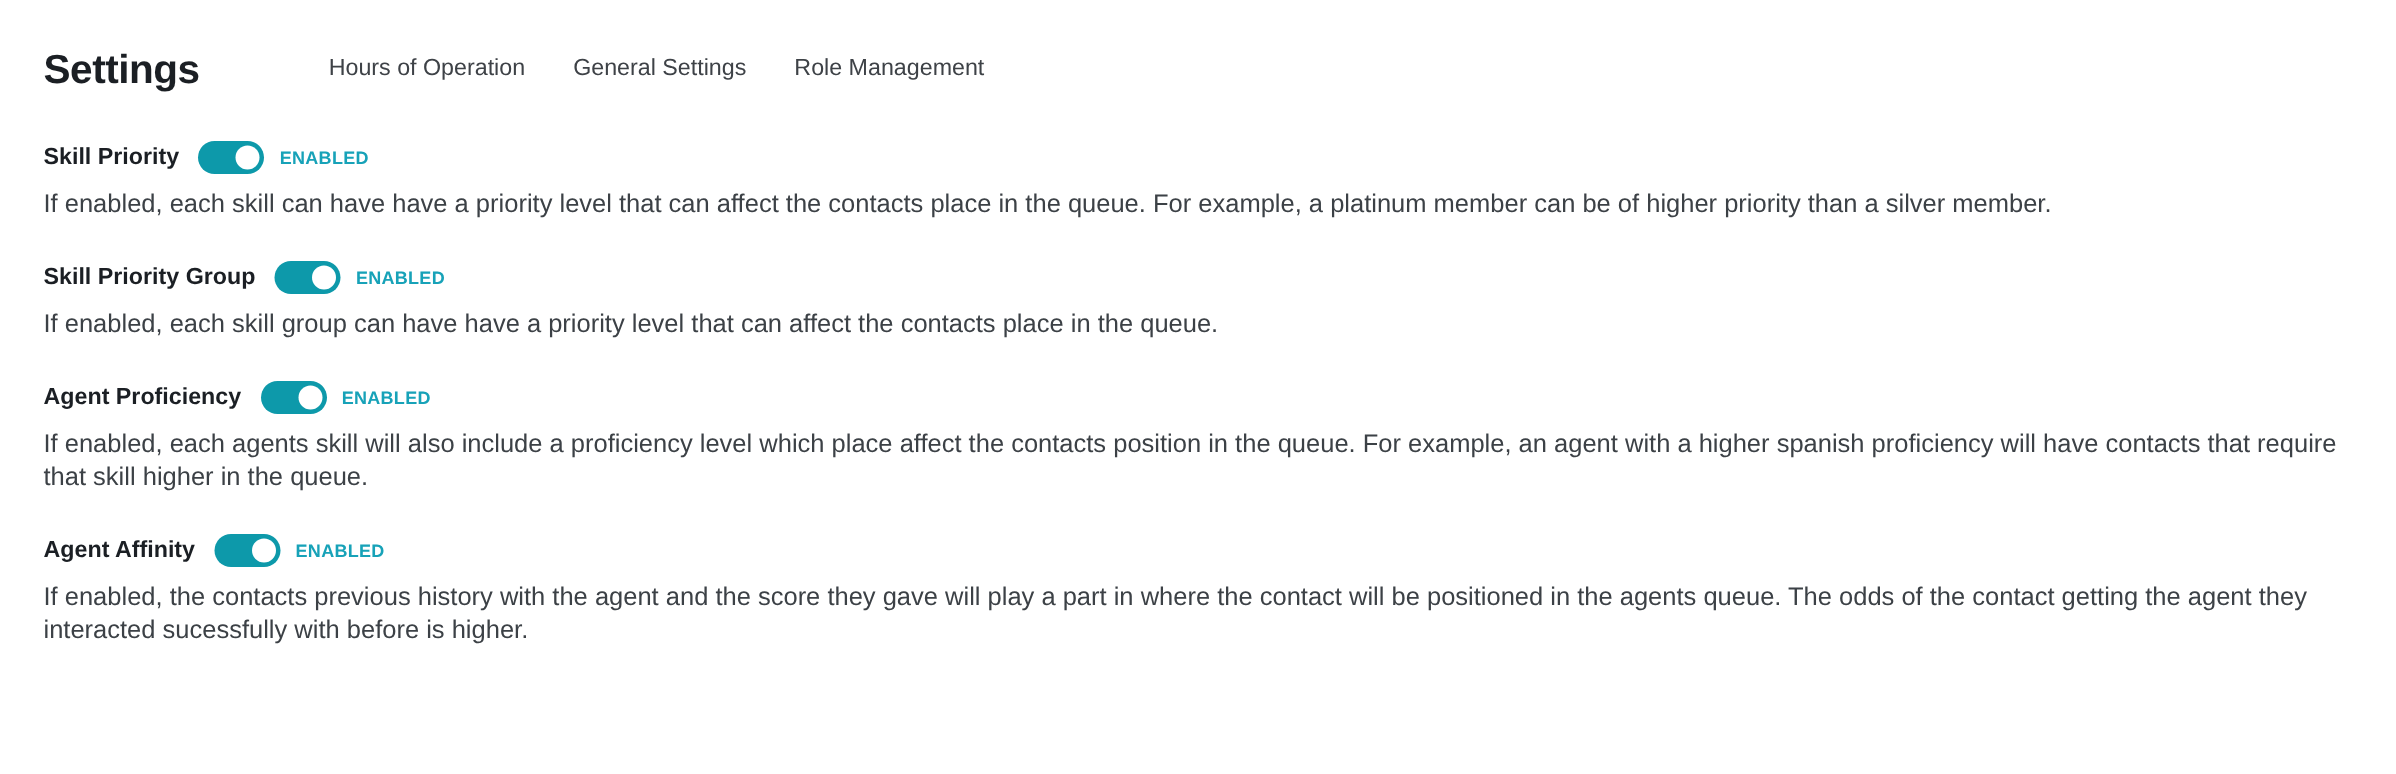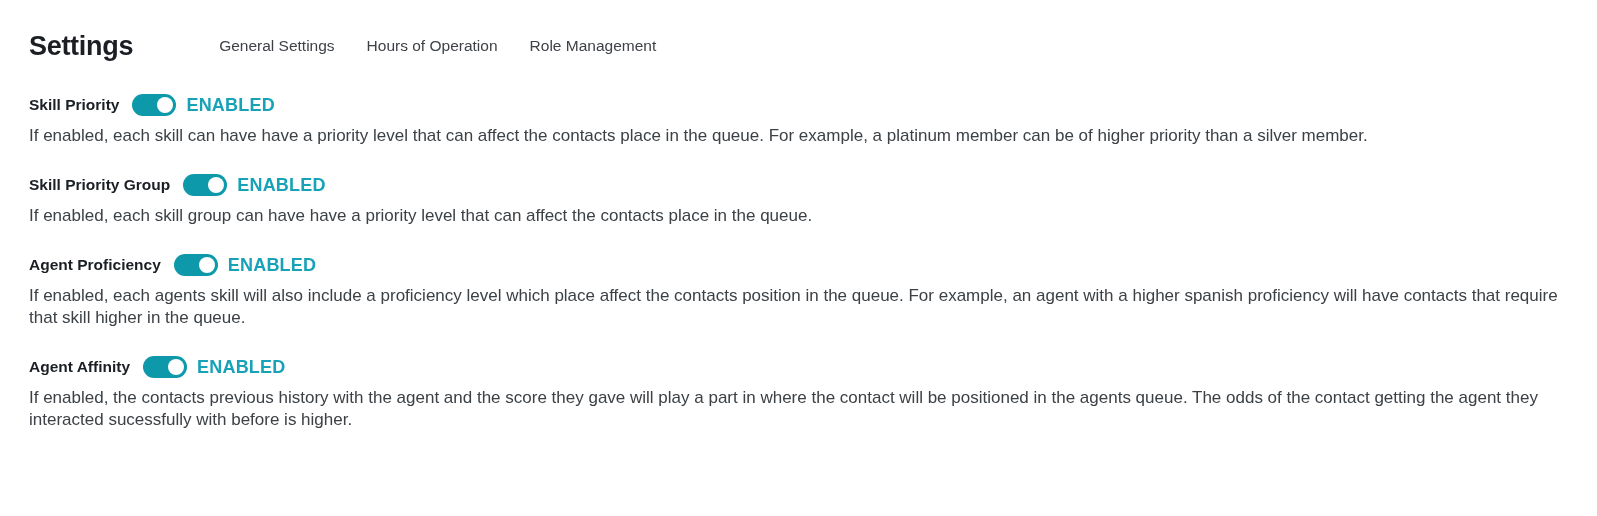--- a/index.html
+++ b/index.html
@@ -103,21 +103,21 @@
   .toggle .knob {
     position: absolute;
     top: 3px;
     left: 25px;
     width: 16px;
     height: 16px;
     border-radius: 50%;
     background: #ffffff;
   }
   .toggle-state {
-    font-size: 18px;
+    font-size: 12px;
     font-weight: bold;
     letter-spacing: 0.2px;
     color: #17a2b8;
     line-height: 16px;
     white-space: nowrap;
   }
   .setting-desc {
     margin-top: 8px;
     font-size: 17px;
     line-height: 22px;
@@ -127,24 +127,24 @@
 </style>
 </head>
 <body>
 
 <div class="page">
 
   <div class="header">
     <h1 class="page-title">Settings</h1>
     <div class="tabs">
       <div class="tab">
-        <span>General Settings</span>
+        <span>Hours of Operation</span>
       </div>
       <div class="tab">
-        <span>Hours of Operation</span>
+        <span>General Settings</span>
       </div>
       <div class="tab">
         <span>Role Management</span>
       </div>
     </div>
   </div>
 
   <div class="settings">
 
     <div class="setting-row">

